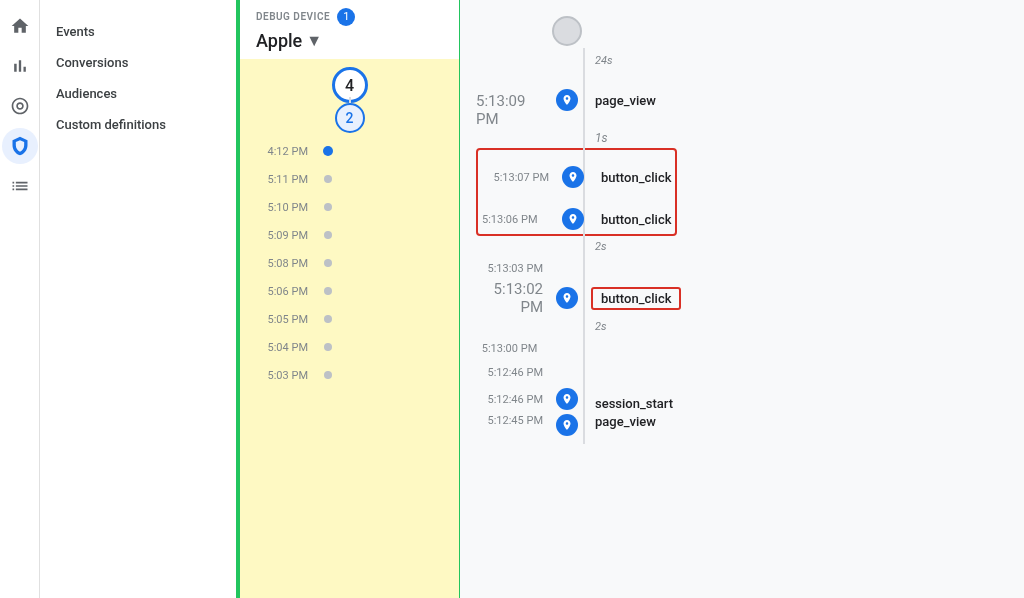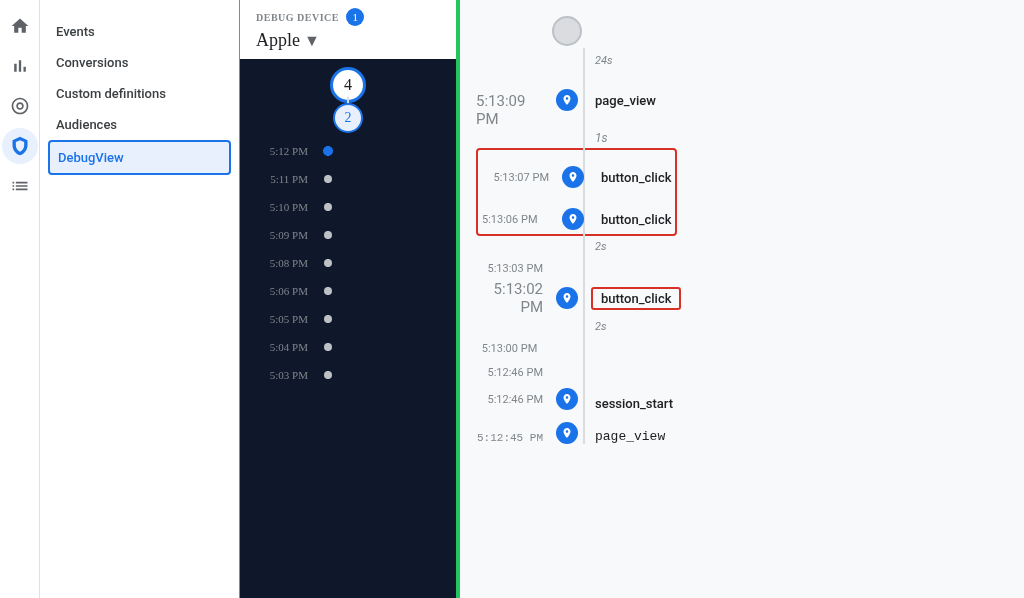--- a/index.html
+++ b/index.html
@@ -26,21 +26,21 @@
       cursor: pointer;
       color: #5f6368;
     }
     .icon-nav-item.active { background: #e8f0fe; color: #1a73e8; }
     .icon-nav-item svg { width: 20px; height: 20px; }
 
     
     .sidebar {
       width: 200px;
       background: #fff;
-      border-right: 1px solid #22c55e;
+      border-right: 4px solid #22c55e;
       padding: 16px 0;
     }
     .sidebar-item {
       padding: 8px 16px;
       cursor: pointer;
       color: #3c4043;
       font-size: 13px;
       font-weight: 500;
     }
     .sidebar-item.active {
@@ -55,25 +55,24 @@
     
     .main-content {
       flex: 1;
       display: flex;
       overflow: hidden;
     }
 
     
     .timeline-panel {
       width: 220px;
-      background: #0f172a;
-      border-right: 4px solid #22c55e;
+      background: #fef9c3;
+      border-right: 1px solid #22c55e;
       overflow-y: auto;
       overflow-x: hidden;
-      font-family: Liberation Serif, serif;
     }
     .timeline-header {
       padding: 8px 16px;
       display: flex;
       flex-direction: column;
       gap: 4px;
       position: sticky;
       top: 0;
       background: #fff;
       z-index: 10;
@@ -215,23 +214,22 @@
   <div class="icon-nav-item">
     <svg viewBox="0 0 24 24" fill="currentColor">
         <path d="M3 13h2v-2H3v2zm0 4h2v-2H3v2zm0-8h2V7H3v2zm4 4h14v-2H7v2zm0 4h14v-2H7v2zM7 7v2h14V7H7z"></path>
       </svg>
   </div>
 </nav>
 
 <aside class="sidebar">
   <div class="sidebar-item">Events</div>
   <div class="sidebar-item">Conversions</div>
+  <div class="sidebar-item">Audiences</div>
   <div class="sidebar-item">Custom definitions</div>
-  <div class="sidebar-item">Audiences</div>
-  <div class="sidebar-item active">DebugView</div>
 </aside>
 
 <div class="main-content">
 
   <div class="timeline-panel">
     <div class="timeline-header">
       <div>
         <span style="font-size:10px;color:#80868b;font-weight:600;letter-spacing:0.5px;text-transform:uppercase;">DEBUG DEVICE</span>
         <span class="debug-device-count">1</span>
       </div>
@@ -249,21 +247,21 @@
 
     <div style="display:flex;justify-content:center;margin:0 0 4px;position:relative;">
       <div style="position:absolute;left:50%;top:-6px;width:2px;height:10px;background:#dadce0;transform:translateX(-50%);"></div>
       <div class="bubble bubble-highlight" style="width:30px;height:30px;font-size:14px;border:2px solid #1a73e8;">
         <span>2</span>
       </div>
     </div>
 
     <div class="timeline-list">
     <div class="timeline-row">
-          <div class="timeline-time">5:12 PM</div>
+          <div class="timeline-time">4:12 PM</div>
           <div class="timeline-dot-area">
             <div class="timeline-line"></div>
             <div class="timeline-dot blue"></div>
           </div>
         </div>
         <div class="timeline-row">
           <div class="timeline-time">5:11 PM</div>
           <div class="timeline-dot-area">
             <div class="timeline-line"></div>
             <div class="timeline-dot"></div>
@@ -440,21 +438,21 @@
           <div style="width:22px;height:22px;border-radius:50%;background:#1a73e8;display:flex;align-items:center;justify-content:center;z-index:1;">
             <svg width="12" height="12" viewBox="0 0 24 24" fill="white">
                 <path d="M12 2C8.13 2 5 5.13 5 9c0 5.25 7 13 7 13s7-7.75 7-13c0-3.87-3.13-7-7-7zm0 9.5c-1.38 0-2.5-1.12-2.5-2.5s1.12-2.5 2.5-2.5 2.5 1.12 2.5 2.5-1.12 2.5-2.5 2.5z"></path>
               </svg>
           </div>
         </div>
         <div style="font-size:13px;color:#202124;padding-left:12px;font-weight:500;margin-top:9px;">session_start</div>
       </div>
 
       
-      <div style="display:flex;align-items:flex-end;min-height:30px;font-family:Liberation Mono, monospace;">
+      <div style="display:flex;align-items:flex-start;min-height:30px;">
         <div style="font-size:11px;color:#80868b;width:75px;text-align:right;padding-right:8px;">5:12:45 PM</div>
         <div style="width:32px;display:flex;justify-content:center;">
           <div style="width:22px;height:22px;border-radius:50%;background:#1a73e8;display:flex;align-items:center;justify-content:center;z-index:1;">
             <svg width="12" height="12" viewBox="0 0 24 24" fill="white">
                 <path d="M12 2C8.13 2 5 5.13 5 9c0 5.25 7 13 7 13s7-7.75 7-13c0-3.87-3.13-7-7-7zm0 9.5c-1.38 0-2.5-1.12-2.5-2.5s1.12-2.5 2.5-2.5 2.5 1.12 2.5 2.5-1.12 2.5-2.5 2.5z"></path>
               </svg>
           </div>
         </div>
         <div style="font-size:13px;color:#202124;padding-left:12px;font-weight:500;">page_view</div>
       </div>

